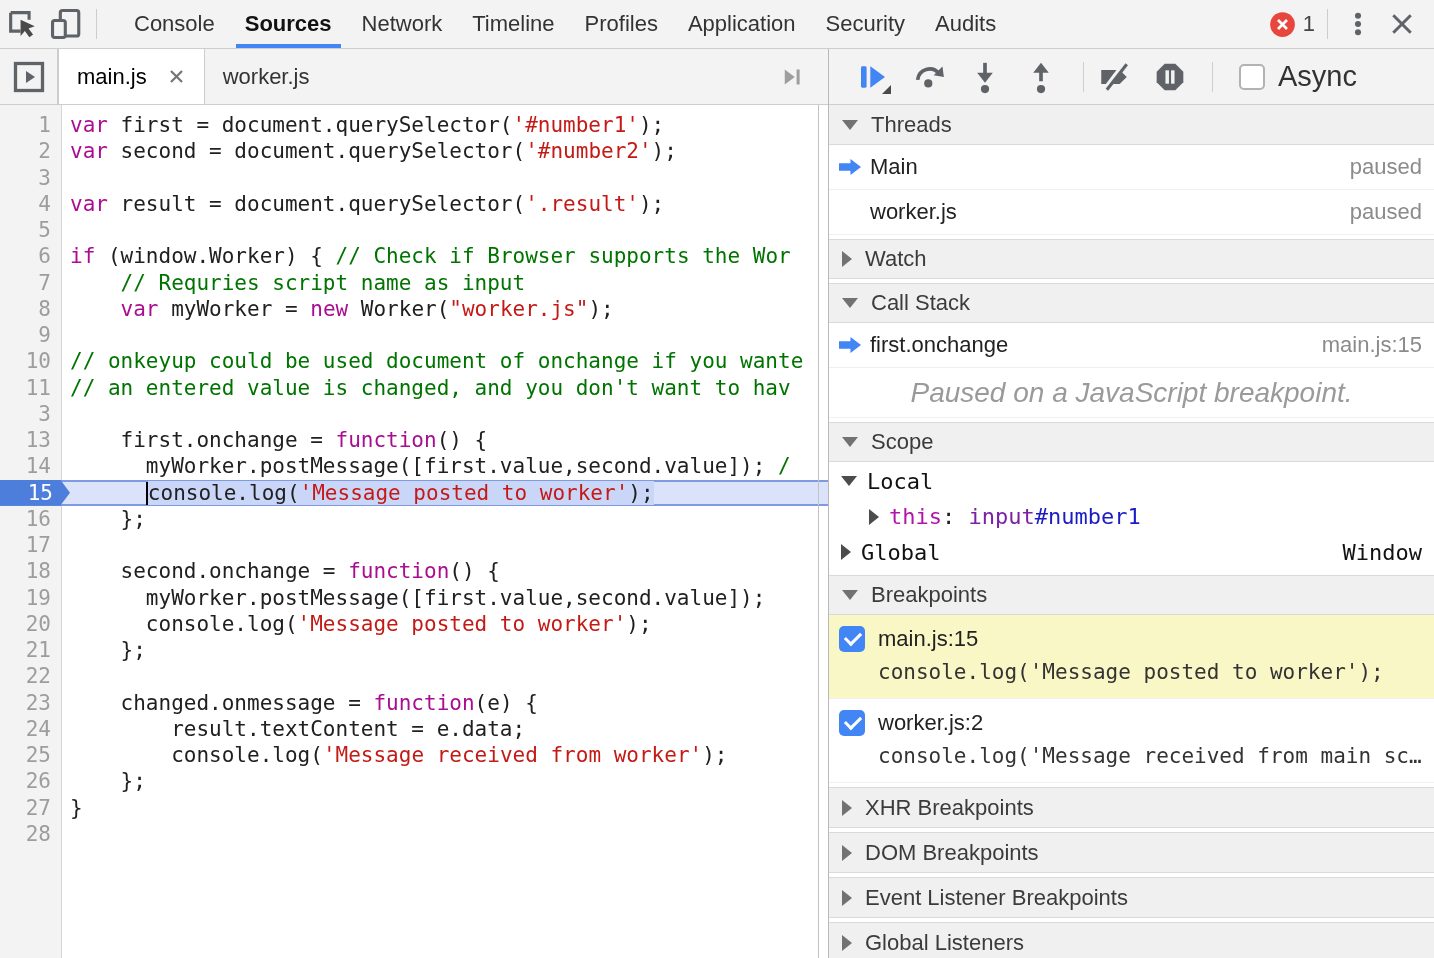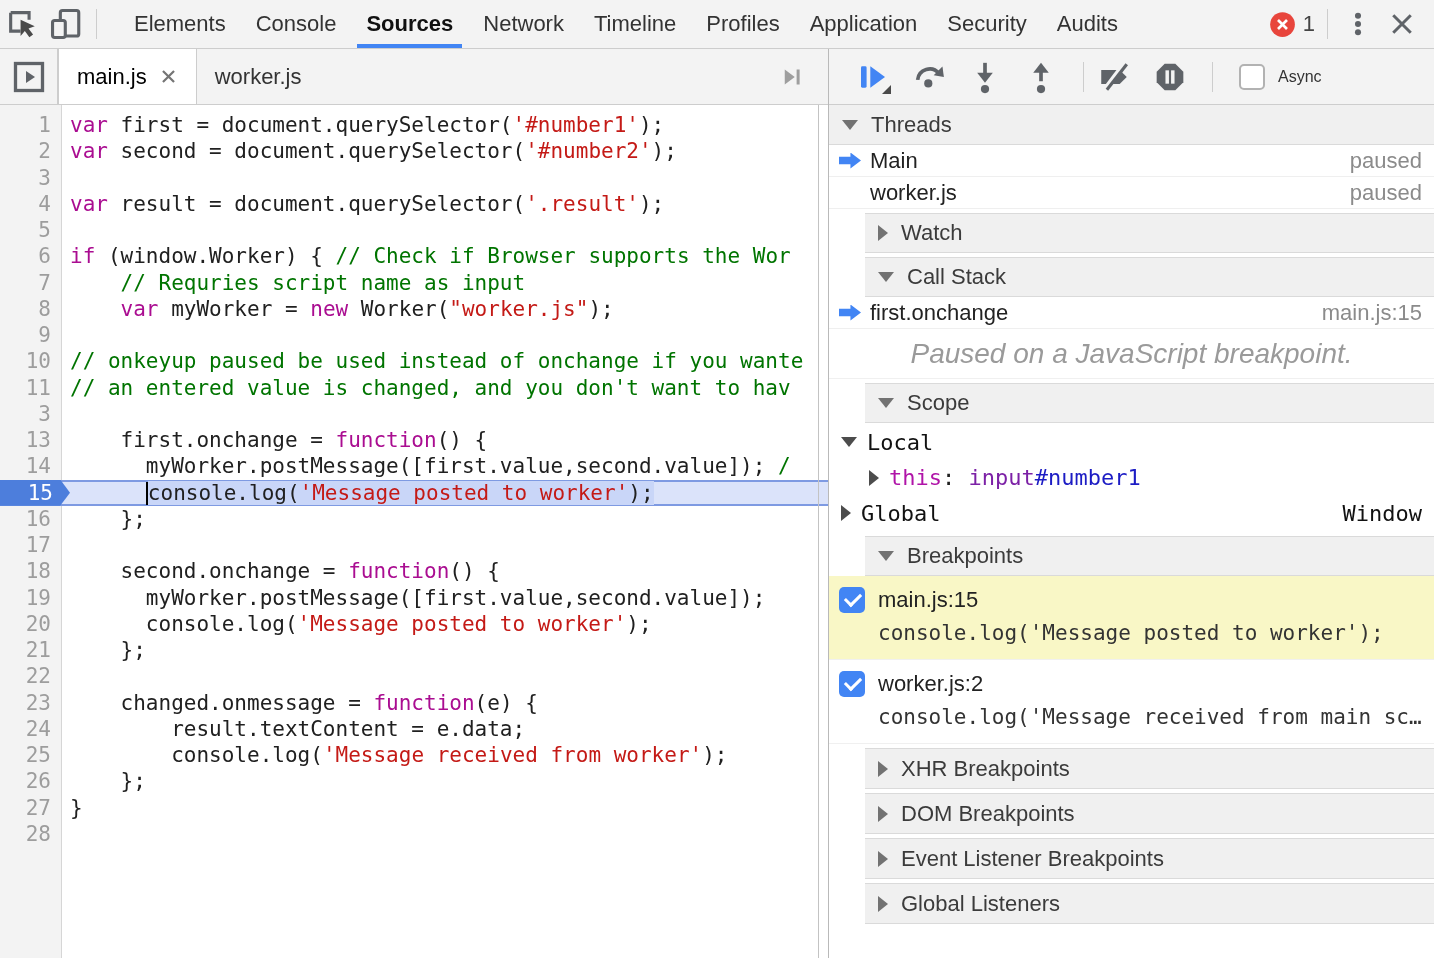--- a/index.html
+++ b/index.html
@@ -22,21 +22,21 @@
 
   
   .main { flex:1; display:flex; min-height:0; }
   .left-pane { width:828px; flex:none; display:flex; flex-direction:column; min-height:0; }
   .right-pane { flex:1; border-left:1px solid #b9b9b9; display:flex; flex-direction:column; background:#fff; min-height:0; }
 
   
   .file-tabbar { height:56px; flex:none; background:#f3f3f3; border-bottom:1px solid #cdcdcd;
     display:flex; align-items:stretch; }
   .nav-toggle { width:58px; display:flex; align-items:center; justify-content:center; border-right:1px solid #cdcdcd; }
-  .ftab { display:flex; align-items:center; gap:12px; padding:0 18px; font-size:22px; color:#333;justify-content:space-between; }
+  .ftab { display:flex; align-items:center; gap:20px; padding:0 18px; font-size:22px; color:#333;justify-content:space-between; }
   .ftab.active { background:#fff; border-left:1px solid #cdcdcd; border-right:1px solid #cdcdcd; color:#000; }
   .ftab-spacer { flex:1; }
   .overflow-btn { display:flex; align-items:center; margin-right:22px; }
 
   
   .editor { flex:1; position:relative; overflow:hidden; padding-top:7px;
     font-family:"DejaVu Sans Mono", monospace; font-size:21px; line-height:26.25px;
     background:linear-gradient(to right,#f3f3f3 61px,#d6d6d6 61px,#d6d6d6 62px,#ffffff 62px); }
   .editor::after { content:""; position:absolute; top:0; bottom:0; right:9px; width:1px; background:#c3c3c3; }
   .cl { display:flex; height:26.25px; white-space:pre; }
@@ -52,32 +52,32 @@
   .exec-stmt { background:#c9d6f8; }
   .caret { display:inline-block; width:2px; height:23px; background:#000; vertical-align:middle; }
 
   
   .dbg-toolbar { height:56px; flex:none; background:#f3f3f3; border-bottom:1px solid #cdcdcd;
     display:flex; align-items:center; padding-left:22px; }
   .dbtn { width:44px; height:44px; display:inline-flex; align-items:center; justify-content:center; position:relative; flex:none; margin-right:12px; }
   .dbtn .corner { position:absolute; right:4px; bottom:5px; width:0; height:0;
     border-left:9px solid transparent; border-bottom:9px solid #4a4a4a; }
   .async-box { width:26px; height:26px; border:2px solid #b2b2b2; border-radius:5px; background:#fff; margin-left:18px; flex:none; }
-  .async-label { font-size:16px; color:#333; margin-left:13px; }
+  .async-label { font-size:29px; color:#333; margin-left:13px; }
 
   
   .sections { flex:1; overflow:hidden; background:#fff; display:flex; flex-direction:column; }
   .sec-header { height:40px; flex:none; background:#f0f0f0; border-top:1px solid #dadada; border-bottom:1px solid #dadada;
     display:flex; align-items:center; padding-left:13px; gap:13px; font-size:22px; color:#3b3b3b; }
   .sec-header.first { border-top:none; }
-  .sec-header.gap { margin-top:4px;margin-left:36px; }
+  .sec-header.gap { margin-top:4px; }
   .tri-down { width:0; height:0; border-left:8px solid transparent; border-right:8px solid transparent; border-top:10px solid #727272; flex:none; }
   .tri-right { width:0; height:0; border-top:8px solid transparent; border-bottom:8px solid transparent; border-left:10px solid #727272; flex:none; }
   .tri-right.dark { border-left-color:#4c4c4c; }
-  .row { height:32px; flex:none; display:flex; align-items:center; padding:0 12px 0 10px; font-size:22px; color:#222;
+  .row { height:45px; flex:none; display:flex; align-items:center; padding:0 12px 0 10px; font-size:22px; color:#222;
     border-bottom:1px solid #efefef; }
   .row .right { margin-left:auto; color:#8b8b8b; }
   .blue-arrow { width:22px; height:16px; background:#4285f4; flex:none; margin-right:9px;
     clip-path:polygon(0 27%,52% 27%,52% 0,100% 50%,52% 100%,52% 73%,0 73%); }
   .arrow-space { width:31px; flex:none; }
   .pause-msg { height:50px; flex:none; display:flex; align-items:center; justify-content:center;
     font-size:28px; color:#9a9a9a; font-style:italic; border-bottom:1px solid #f0f0f0; }
   .mono { font-family:"DejaVu Sans Mono", monospace; }
   .scope-row { height:38px; flex:none; display:flex; align-items:center; padding:0 12px 0 12px;
     font-size:22px; color:#111; }
@@ -111,23 +111,20 @@
     <span class="tbtn">
       <svg width="34" height="34" viewBox="0 0 24 24">
         <rect x="8" y="2.5" width="13" height="18" rx="1.5" fill="none" stroke="#5f6368" stroke-width="2.2"></rect>
         <rect x="2.5" y="9.5" width="9" height="12" rx="1.5" fill="#f3f3f3" stroke="#5f6368" stroke-width="2.2"></rect>
       </svg>
     </span>
     <span class="vdiv"></span>
 
     <div class="panel-tabs">
       <div class="ptab">
-          <span>Elements</span>
-        </div>
-      <div class="ptab">
           <span>Console</span>
         </div>
       <div class="ptab active">
           <span>Sources</span>
           <span class="underline"></span>
         </div>
       <div class="ptab">
           <span>Network</span>
         </div>
       <div class="ptab">
@@ -201,21 +198,21 @@
       <div class="editor" id="editor">
           <div class="cl"><span class="ln">1</span><span class="lc"><span class="tk-k">var</span><span class="tk-p"> first = document.querySelector(</span><span class="tk-s">'#number1'</span><span class="tk-p">);</span></span></div>
           <div class="cl"><span class="ln">2</span><span class="lc"><span class="tk-k">var</span><span class="tk-p"> second = document.querySelector(</span><span class="tk-s">'#number2'</span><span class="tk-p">);</span></span></div>
           <div class="cl"><span class="ln">3</span><span class="lc"></span></div>
           <div class="cl"><span class="ln">4</span><span class="lc"><span class="tk-k">var</span><span class="tk-p"> result = document.querySelector(</span><span class="tk-s">'.result'</span><span class="tk-p">);</span></span></div>
           <div class="cl"><span class="ln">5</span><span class="lc"></span></div>
           <div class="cl"><span class="ln">6</span><span class="lc"><span class="tk-k">if</span><span class="tk-p"> (window.Worker) { </span><span class="tk-c">// Check if Browser supports the Wor</span></span></div>
           <div class="cl"><span class="ln">7</span><span class="lc"><span class="tk-p">    </span><span class="tk-c">// Requries script name as input</span></span></div>
           <div class="cl"><span class="ln">8</span><span class="lc"><span class="tk-p">    </span><span class="tk-k">var</span><span class="tk-p"> myWorker = </span><span class="tk-k">new</span><span class="tk-p"> Worker(</span><span class="tk-s">"worker.js"</span><span class="tk-p">);</span></span></div>
           <div class="cl"><span class="ln">9</span><span class="lc"></span></div>
-          <div class="cl"><span class="ln">10</span><span class="lc"><span class="tk-c">// onkeyup paused be used instead of onchange if you wante</span></span></div>
+          <div class="cl"><span class="ln">10</span><span class="lc"><span class="tk-c">// onkeyup could be used document of onchange if you wante</span></span></div>
           <div class="cl"><span class="ln">11</span><span class="lc"><span class="tk-c">// an entered value is changed, and you don't want to hav</span></span></div>
           <div class="cl"><span class="ln">3</span><span class="lc"></span></div>
           <div class="cl"><span class="ln">13</span><span class="lc"><span class="tk-p">    first.onchange = </span><span class="tk-k">function</span><span class="tk-p">() {</span></span></div>
           <div class="cl"><span class="ln">14</span><span class="lc"><span class="tk-p">      myWorker.postMessage([first.value,second.value]); </span><span class="tk-c">/</span></span></div>
           <div class="cl exec"><span class="ln">15</span><span class="lc"><span class="tk-p">      </span><span class="caret"></span><span class="exec-stmt"><span class="tk-p">console.log(</span><span class="tk-s">'Message posted to worker'</span><span class="tk-p">);</span></span></span></div>
           <div class="cl"><span class="ln">16</span><span class="lc"><span class="tk-p">    };</span></span></div>
           <div class="cl"><span class="ln">17</span><span class="lc"></span></div>
           <div class="cl"><span class="ln">18</span><span class="lc"><span class="tk-p">    second.onchange = </span><span class="tk-k">function</span><span class="tk-p">() {</span></span></div>
           <div class="cl"><span class="ln">19</span><span class="lc"><span class="tk-p">      myWorker.postMessage([first.value,second.value]);</span></span></div>
           <div class="cl"><span class="ln">20</span><span class="lc"><span class="tk-p">      console.log(</span><span class="tk-s">'Message posted to worker'</span><span class="tk-p">);</span></span></div>

